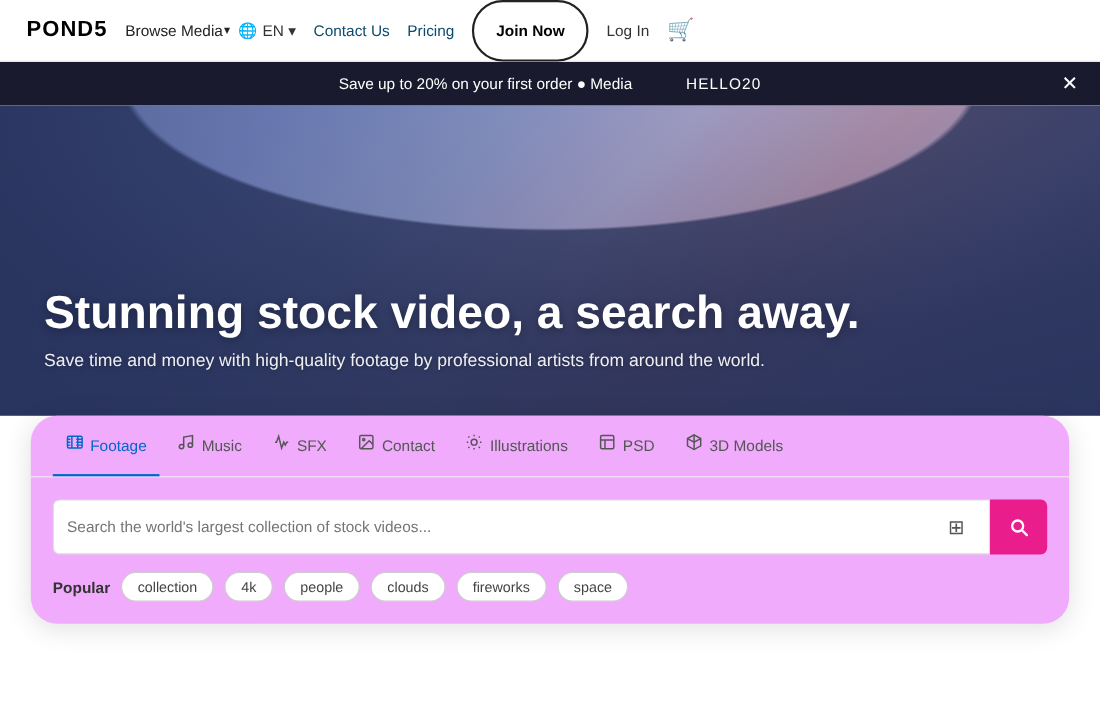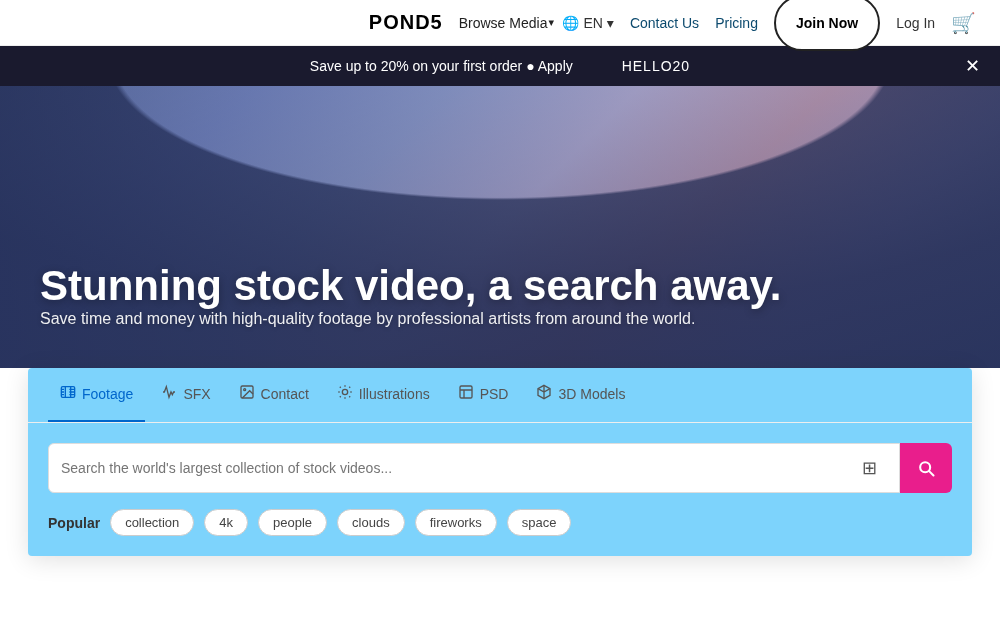--- a/index.html
+++ b/index.html
@@ -1,21 +1,21 @@
 <!DOCTYPE html>
 <html><head>
   <meta charset="utf-8">
   <style>
     * { margin: 0; padding: 0; box-sizing: border-box; }
     body { font-family: -apple-system, BlinkMacSystemFont, 'Segoe UI', Helvetica, Arial, sans-serif; width: 1000px; height: 640px; overflow: hidden; background: #fff; }
 
     
     .navbar {
-      display: flex; align-items: center; justify-content: flex-end;
-      padding: 0 24px; height: 46px; background: #fff;
+      display: flex; align-items: center; justify-content: flex-start;
+      padding: 0 24px; height: 56px; background: #fff;
       border-bottom: 1px solid #eee; position: relative; z-index: 10;
     }
     .nav-left { display: flex; align-items: center; gap: 8px; }
     .logo { font-weight: 900; font-size: 20px; letter-spacing: 1px; color: #000; }
     .browse-media-btn {
       display: flex; align-items: center; gap: 1px;
       font-size: 14px; font-weight: 500; color: #222; cursor: pointer;
       background: none; border: none; padding: 4px 8px;
     }
     .chevron-down { font-size: 11px; }
@@ -55,30 +55,30 @@
     }
     
     .hero-arch {
       position: absolute; inset: 0;
       background: 
         radial-gradient(ellipse 70% 90% at 50% -10%, transparent 55%, rgba(30,40,80,0.7) 56%, rgba(30,40,80,0.8) 100%);
     }
     .hero-content { position: relative; z-index: 2; padding: 0 40px; }
     .hero-title {
       font-size: 42px; font-weight: 800; color: #fff; line-height: 1.15;
-      text-shadow: 0 2px 8px rgba(0,0,0,0.3); 
+      text-shadow: 0 2px 8px rgba(0,0,0,0.3); margin-bottom: 12px;
     }
     .hero-subtitle {
       font-size: 16px; color: rgba(255,255,255,0.92); font-weight: 400;
       text-shadow: 0 1px 4px rgba(0,0,0,0.3);
     }
 
     
     .search-card {
-      background: #7dd3fc; border-radius: 4px;
+      background: #f0abfc; border-radius: 24px;
       margin: 0 28px; padding: 0;
       box-shadow: 0 4px 24px rgba(0,0,0,0.12);
       position: relative; z-index: 5;
     }
 
     
     .tabs {
       display: flex; align-items: center; padding: 0 20px;
       border-bottom: 1px solid #eee; gap: 4px;
     }
@@ -148,21 +148,21 @@
     <a class="nav-link">Pricing</a>
     <button class="join-btn">Join Now</button>
     <a class="login-link">Log In</a>
     <span class="cart-icon">🛒</span>
   </div>
 </nav>
 
 <div class="announcement-bar">
   <span>Save up to 20% on your first order</span>
   <span> ● </span>
-  <span>Apply</span>
+  <span>Media</span>
   <span class="promo-code">HELLO20</span>
   <button class="close-bar">✕</button>
 </div>
 
 <div class="hero">
   <div class="hero-bg"></div>
   <div class="hero-overlay"></div>
   <div class="hero-arch"></div>
   <div class="hero-content">
     <h1 class="hero-title">Stunning stock video, a search away.</h1>
@@ -173,20 +173,28 @@
 <div class="search-card">
 
   <div class="tabs">
 
   <button class="tab active">
         <span class="tab-icon"><svg width="16" height="16" viewBox="0 0 24 24" fill="none" stroke="currentColor" stroke-width="2">
             <rect x="2" y="4" width="20" height="16" rx="2"></rect>
             <path d="M8 4v16M16 4v16M2 12h4M14 12h8M2 8h4M14 8h8M2 16h4M14 16h8"></path>
           </svg></span>
         <span>Footage</span>
+      </button>
+      <button class="tab">
+        <span class="tab-icon"><svg width="16" height="16" viewBox="0 0 24 24" fill="none" stroke="currentColor" stroke-width="2">
+            <path d="M9 18V5l12-2v13"></path>
+            <circle cx="6" cy="18" r="3"></circle>
+            <circle cx="18" cy="16" r="3"></circle>
+          </svg></span>
+        <span>Music</span>
       </button>
       <button class="tab">
         <span class="tab-icon"><svg width="16" height="16" viewBox="0 0 24 24" fill="none" stroke="currentColor" stroke-width="2">
             <path d="M3 12h2l3-8 4 16 3-8 2 4 2-4h2"></path>
           </svg></span>
         <span>SFX</span>
       </button>
       <button class="tab">
         <span class="tab-icon"><svg width="16" height="16" viewBox="0 0 24 24" fill="none" stroke="currentColor" stroke-width="2">
             <rect x="3" y="3" width="18" height="18" rx="2"></rect>

